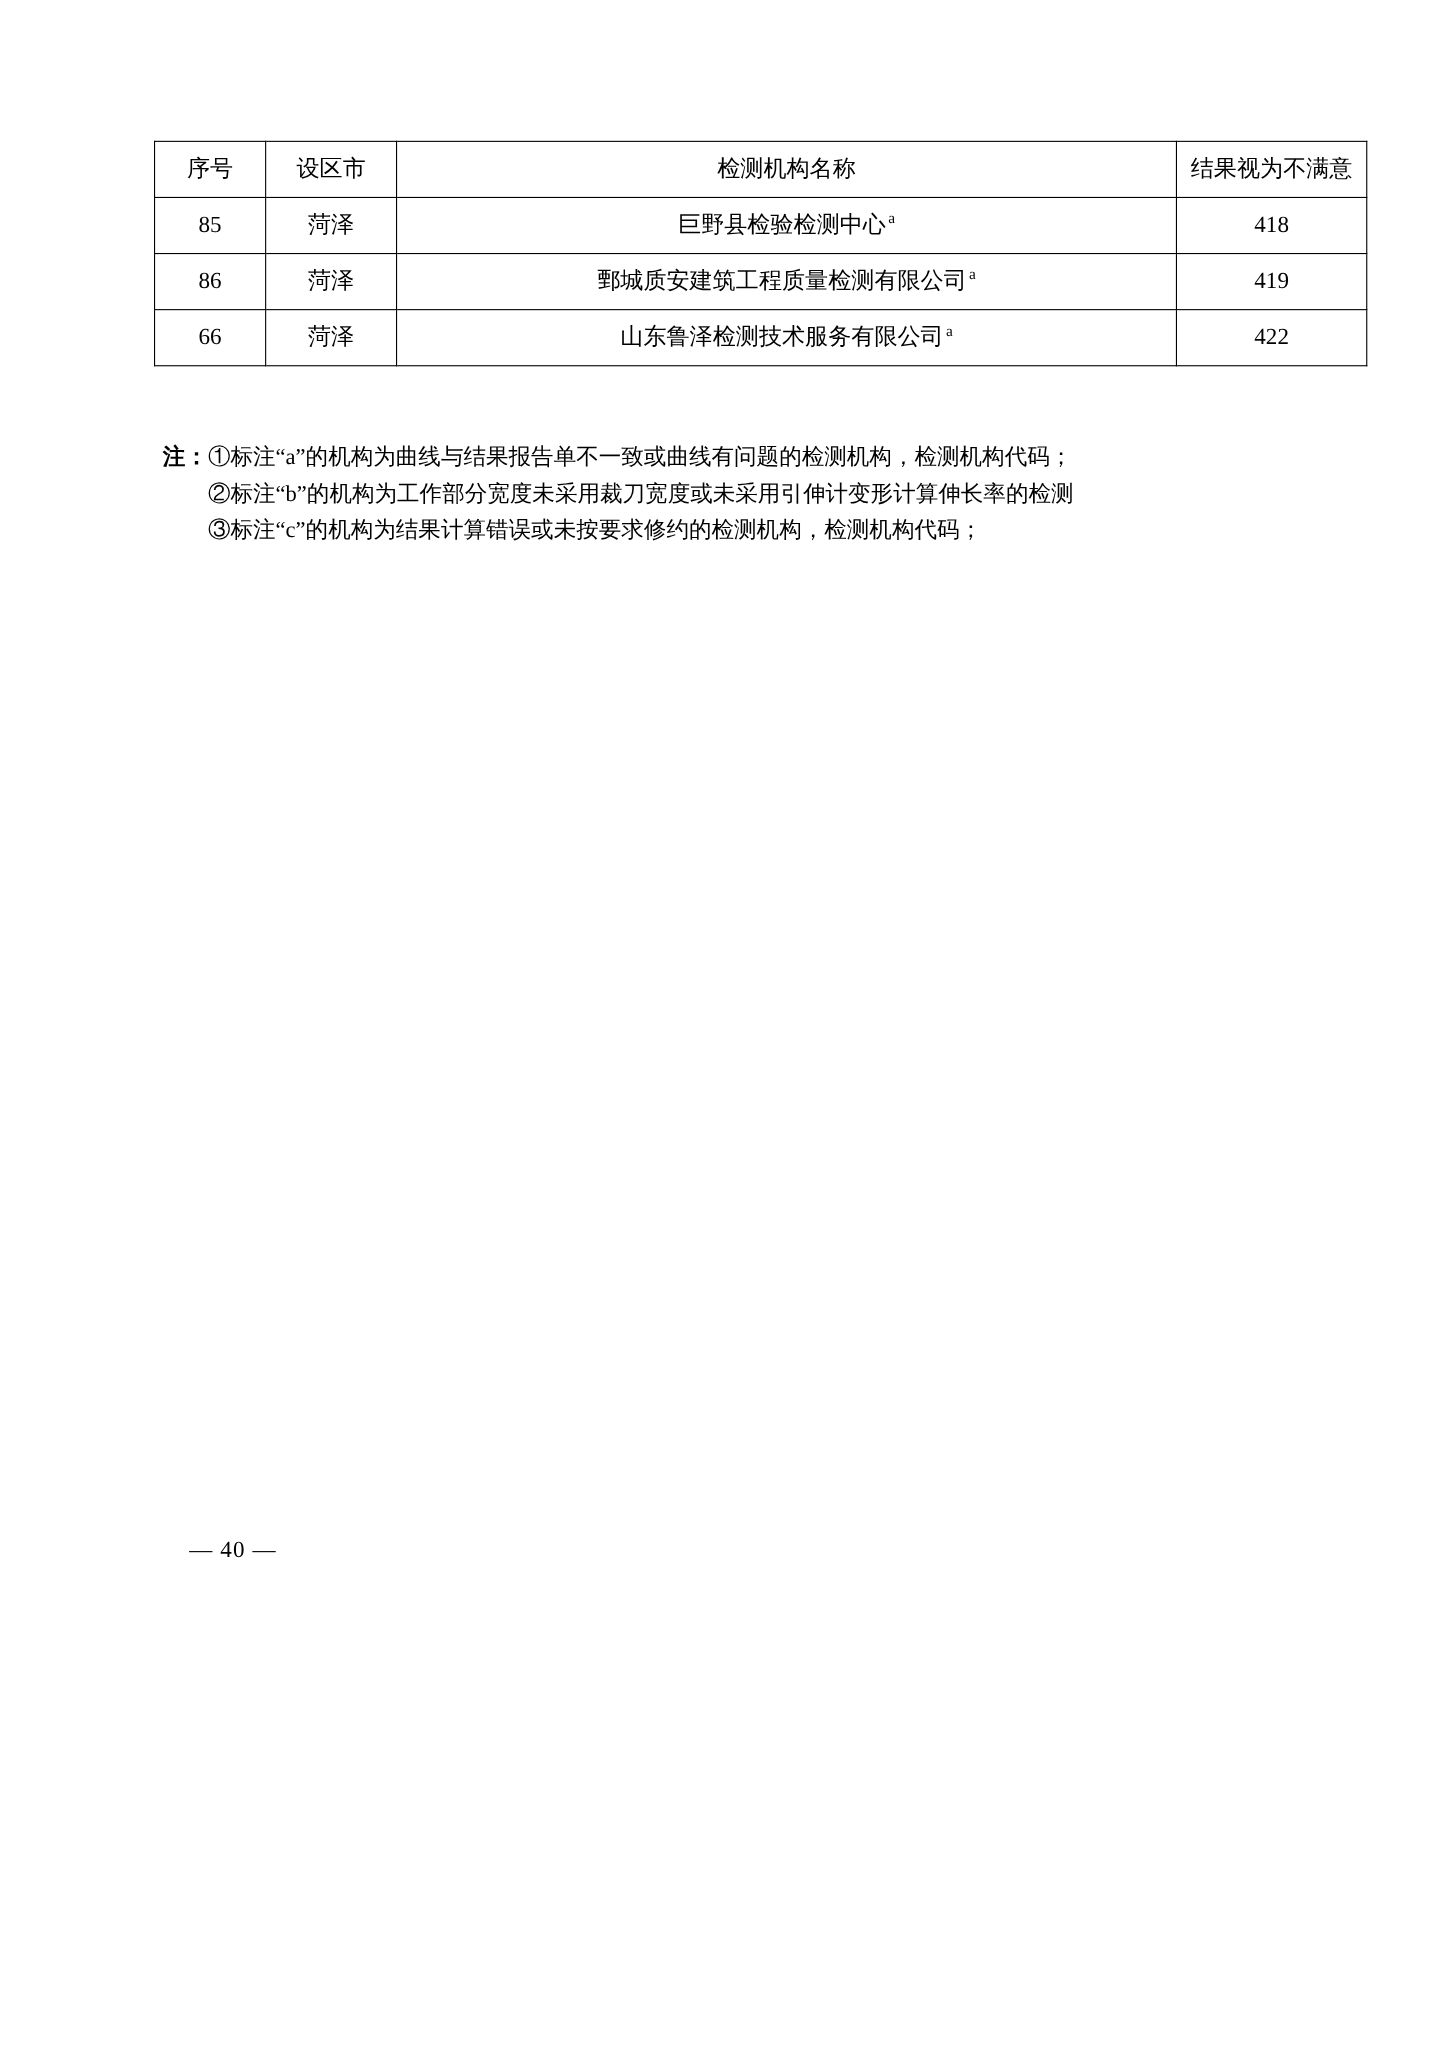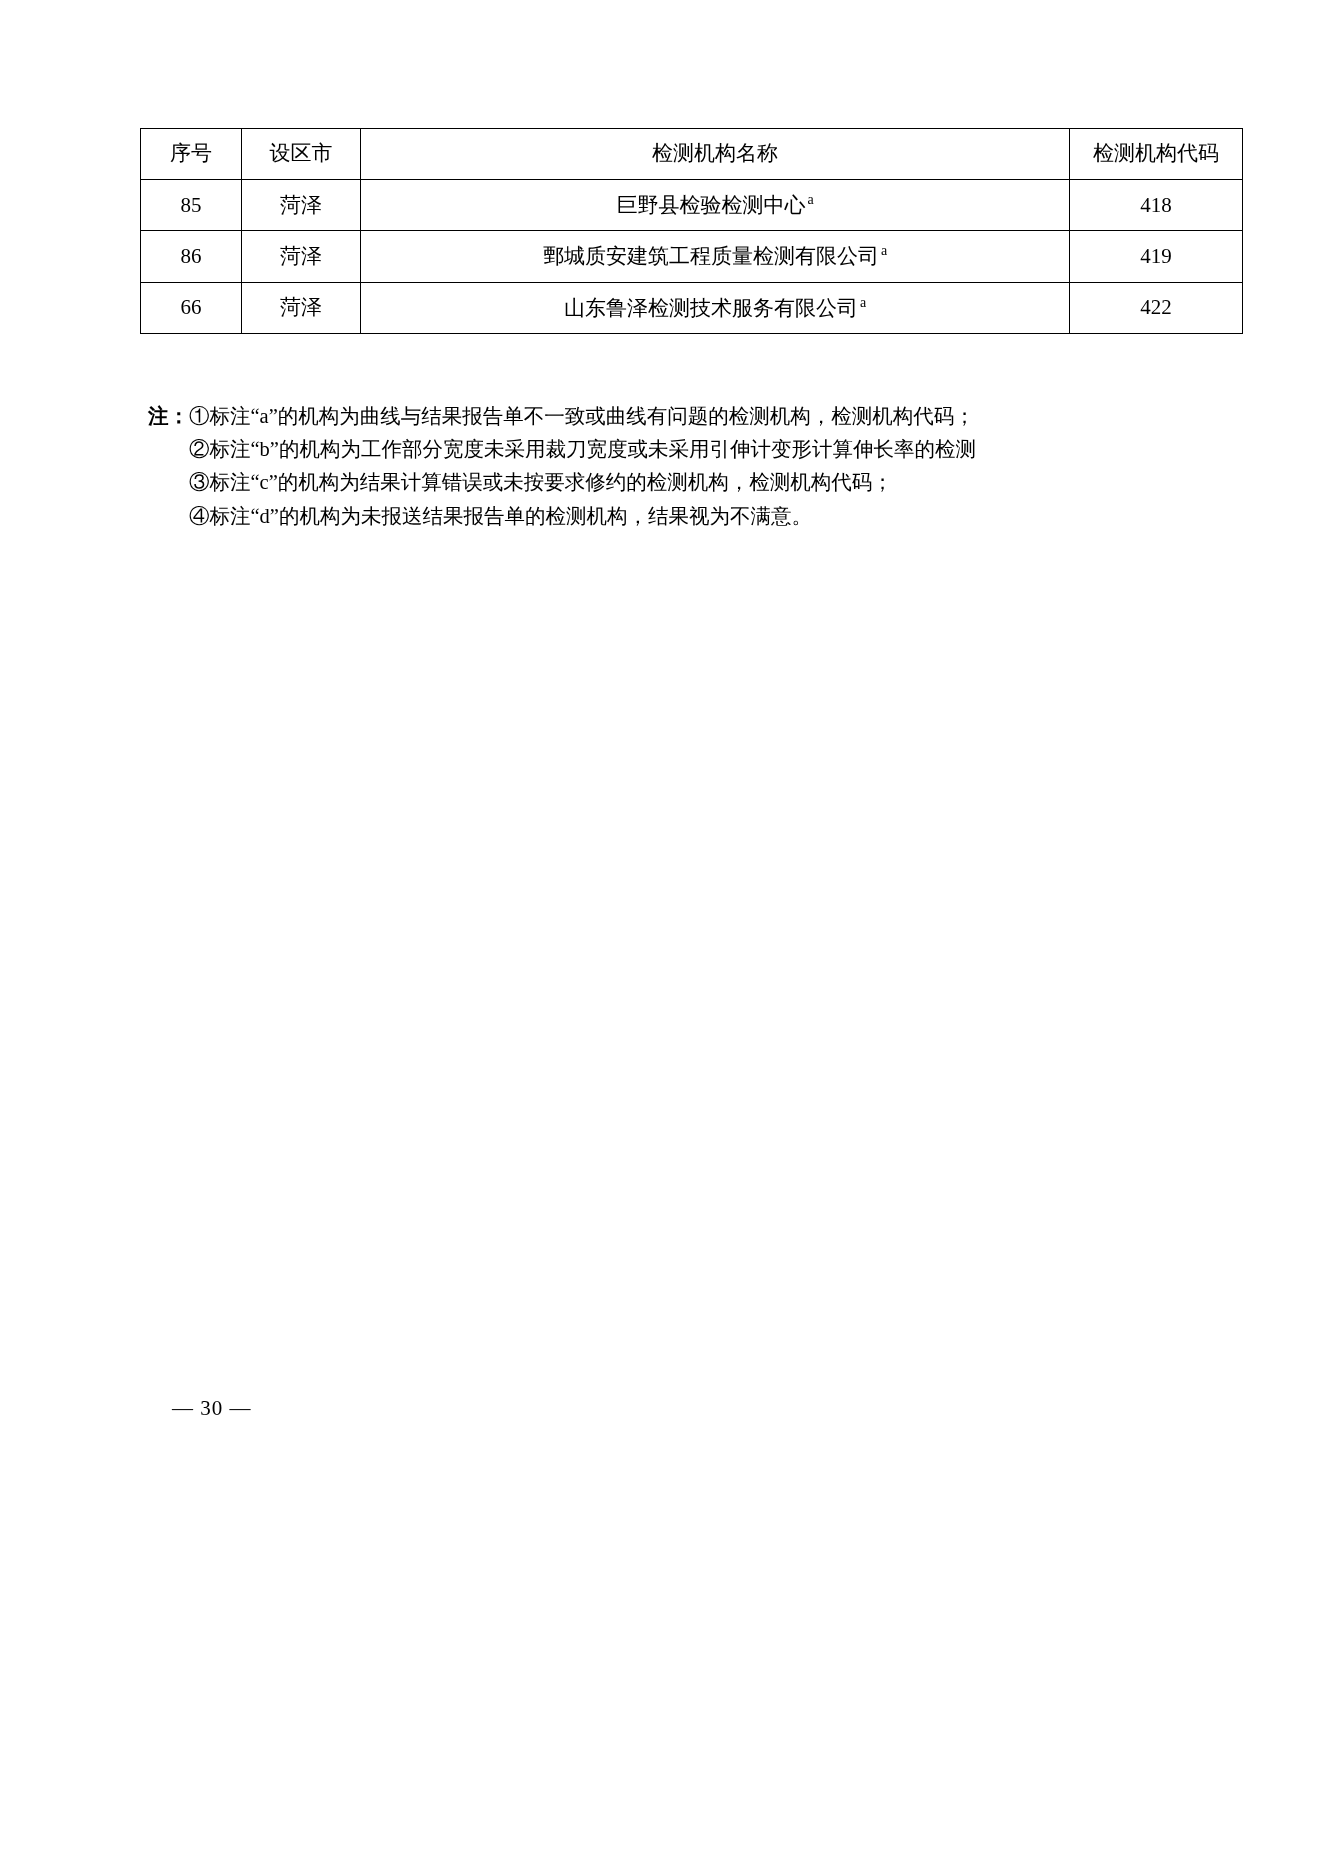--- a/index.html
+++ b/index.html
@@ -101,21 +101,21 @@
 <body>
 
 <div class="page">
 
   <table class="doc-table">
     <thead>
       <tr>
         <th class="col-idx">序号</th>
         <th class="col-city">设区市</th>
         <th class="col-name">检测机构名称</th>
-        <th class="col-code">检测机构代码</th>
+        <th class="col-code">结果视为不满意</th>
       </tr>
     </thead>
     <tbody>
       <tr>
         <td>85</td>
         <td>菏泽</td>
         <td><span>巨野县检验检测中心</span><span class="sup-mark">a</span></td>
         <td>418</td>
       </tr>
       <tr>
@@ -133,20 +133,19 @@
     </tbody>
   </table>
 
   <div class="notes">
     <div class="notes-row">
       <div class="notes-label">注：</div>
       <div class="notes-body">
         <div class="note-line">①标注“a”的机构为曲线与结果报告单不一致或曲线有问题的检测机构，检测机构代码；</div>
         <div class="note-line">②标注“b”的机构为工作部分宽度未采用裁刀宽度或未采用引伸计变形计算伸长率的检测</div>
         <div class="note-line">③标注“c”的机构为结果计算错误或未按要求修约的检测机构，检测机构代码；</div>
-        <div class="note-line">④标注“d”的机构为未报送结果报告单的检测机构，结果视为不满意。</div>
       </div>
     </div>
   </div>
 
-  <div class="page-number">— 30 —</div>
+  <div class="page-number">— 40 —</div>
 
 </div>
 
 </body></html>

